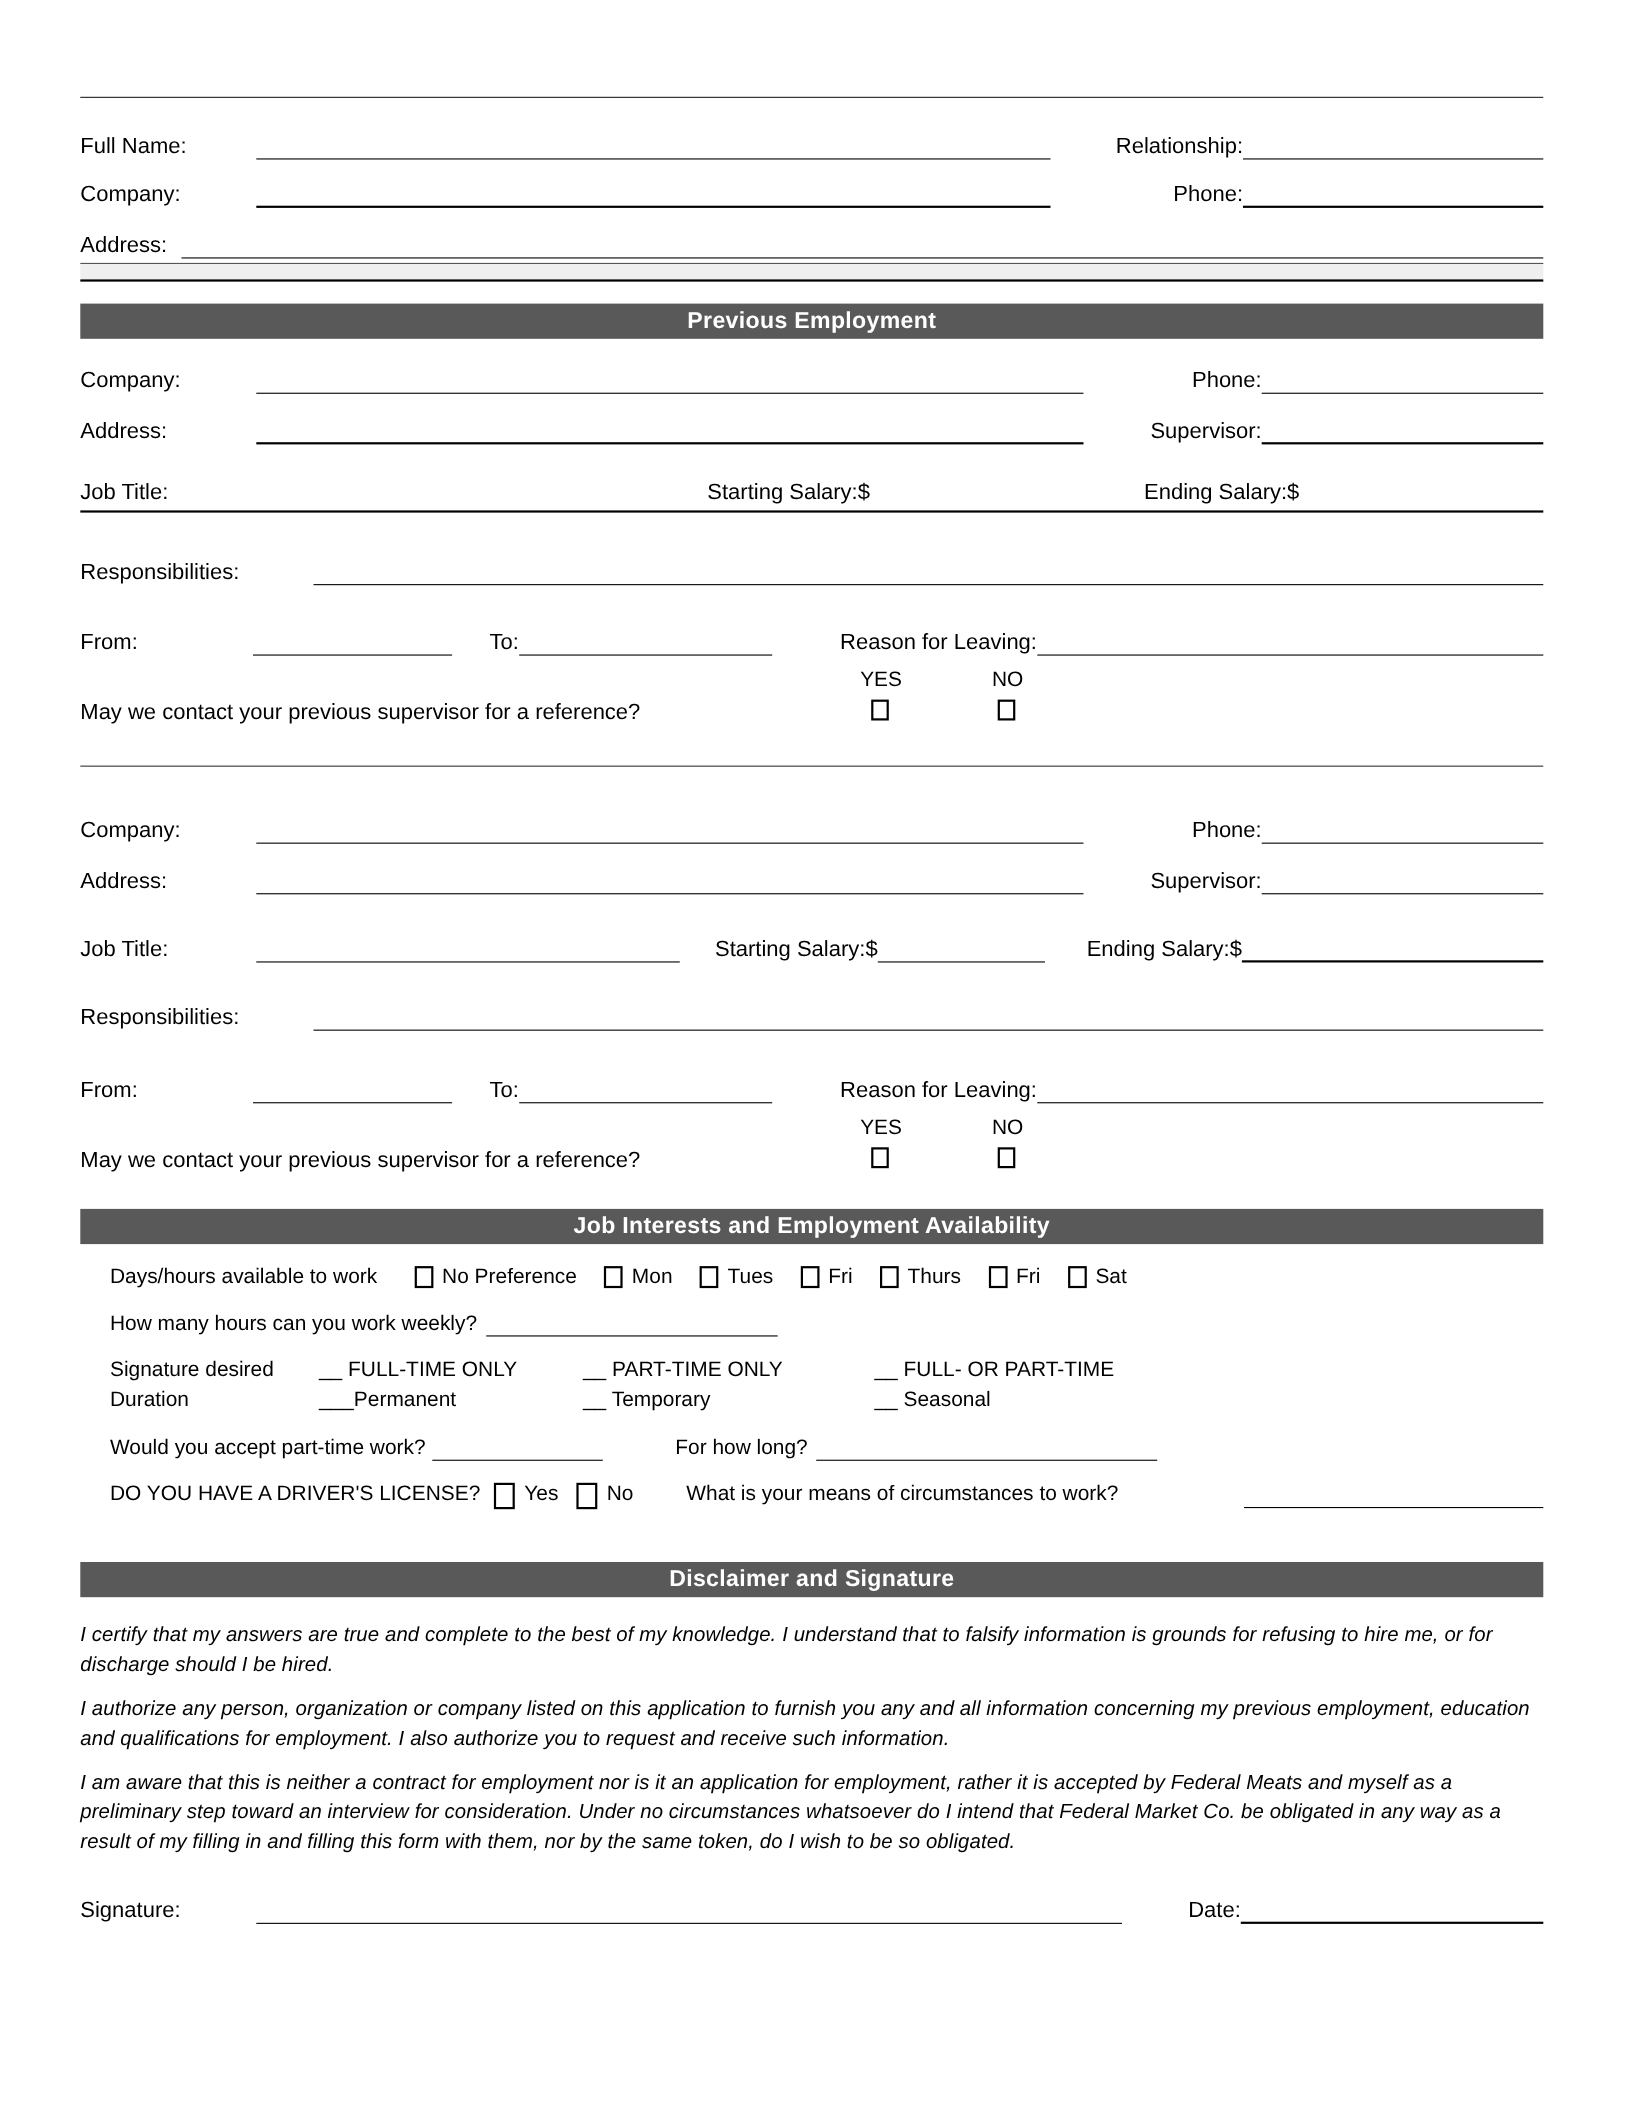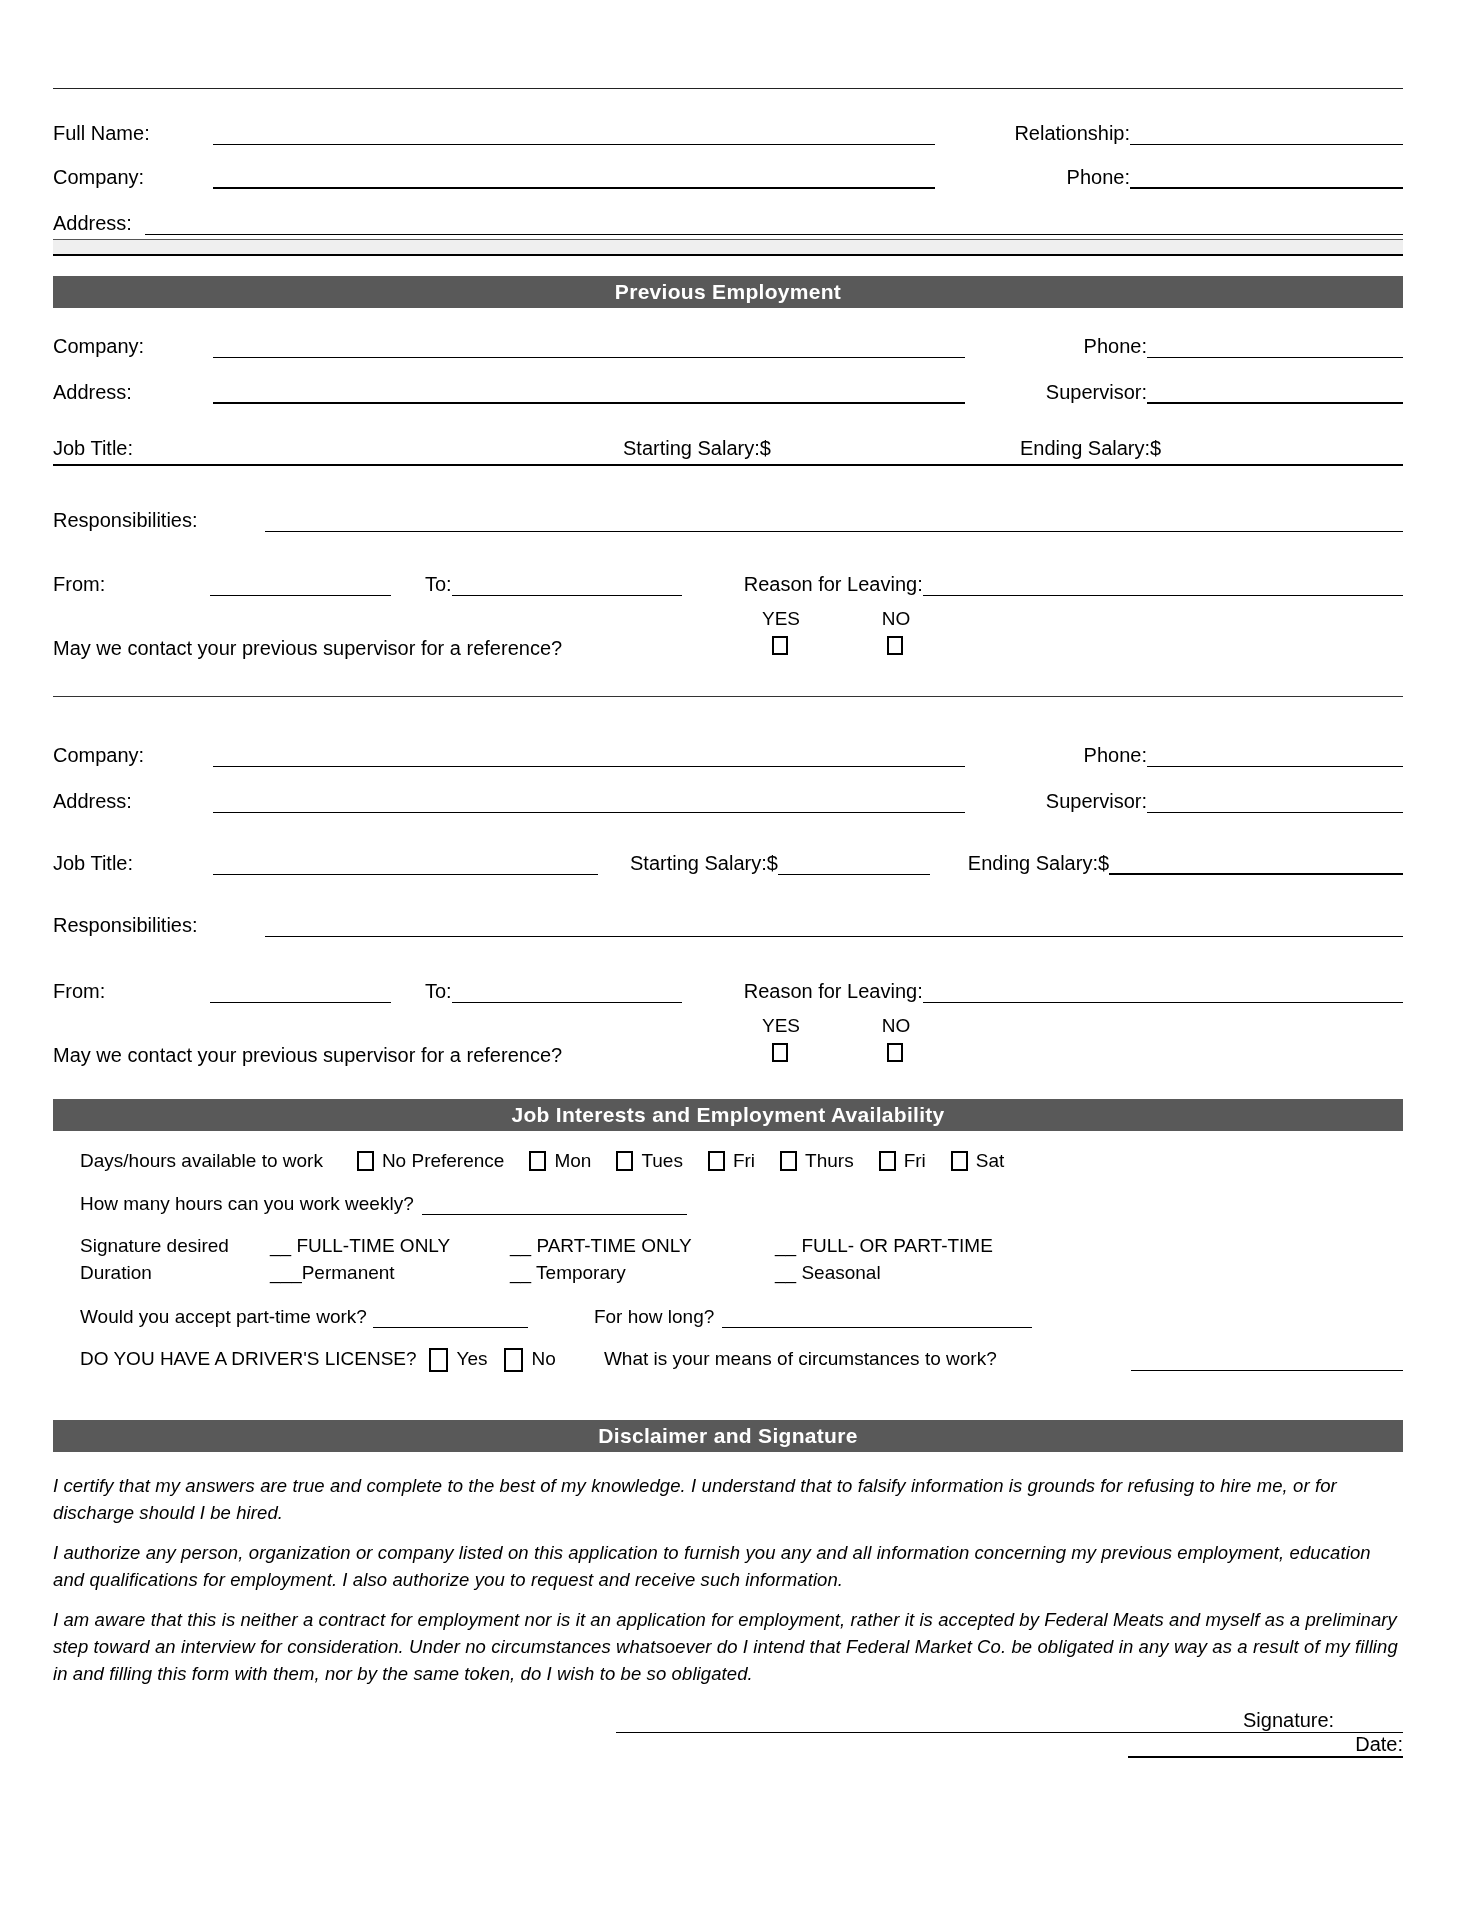--- a/index.html
+++ b/index.html
@@ -1,20 +1,20 @@
 <!DOCTYPE html>
 <html><head>
 <meta charset="utf-8">
 <style>
   html,body { margin:0; padding:0; background:#fff; }
   .page {
     position:relative;
     width:1484px; height:1920px;
     box-sizing:border-box;
-    padding:88px 81px 0 53px;
+    padding:88px 81px 0 73px;
     background:#ffffff;
     font-family:"Liberation Sans","DejaVu Sans",sans-serif;
     color:#000;
   }
   .top-rule { border-top:1.5px solid #222; height:0; }
 
   .row { display:flex; align-items:flex-end; }
   .lbl { font-size:20px; white-space:nowrap; }
   .sm  { font-size:19px; white-space:nowrap; }
   .line { border-bottom:1.5px solid #000; height:0; align-self:flex-end; }
@@ -72,21 +72,21 @@
     row-gap:5px; margin-top:20px; font-size:19px;
   }
   .dl-row { display:flex; margin-top:20px; height:30px; }
 
   .disc-par {
     font-size:18.5px; font-style:italic; line-height:27px;
     margin:13px 0 0 0; letter-spacing:0.1px;
   }
   .disc-par.first { margin-top:20px; }
 
-  .sig-row { margin-top:22px;flex-direction:column; }
+  .sig-row { margin-top:22px; }
 </style>
 </head>
 <body>
 
 <div class="page">
 
   <div class="top-rule"></div>
 
   <div class="row" style="margin-top:14px; height:42px;">
     <span class="lbl w160">Full Name:</span>

